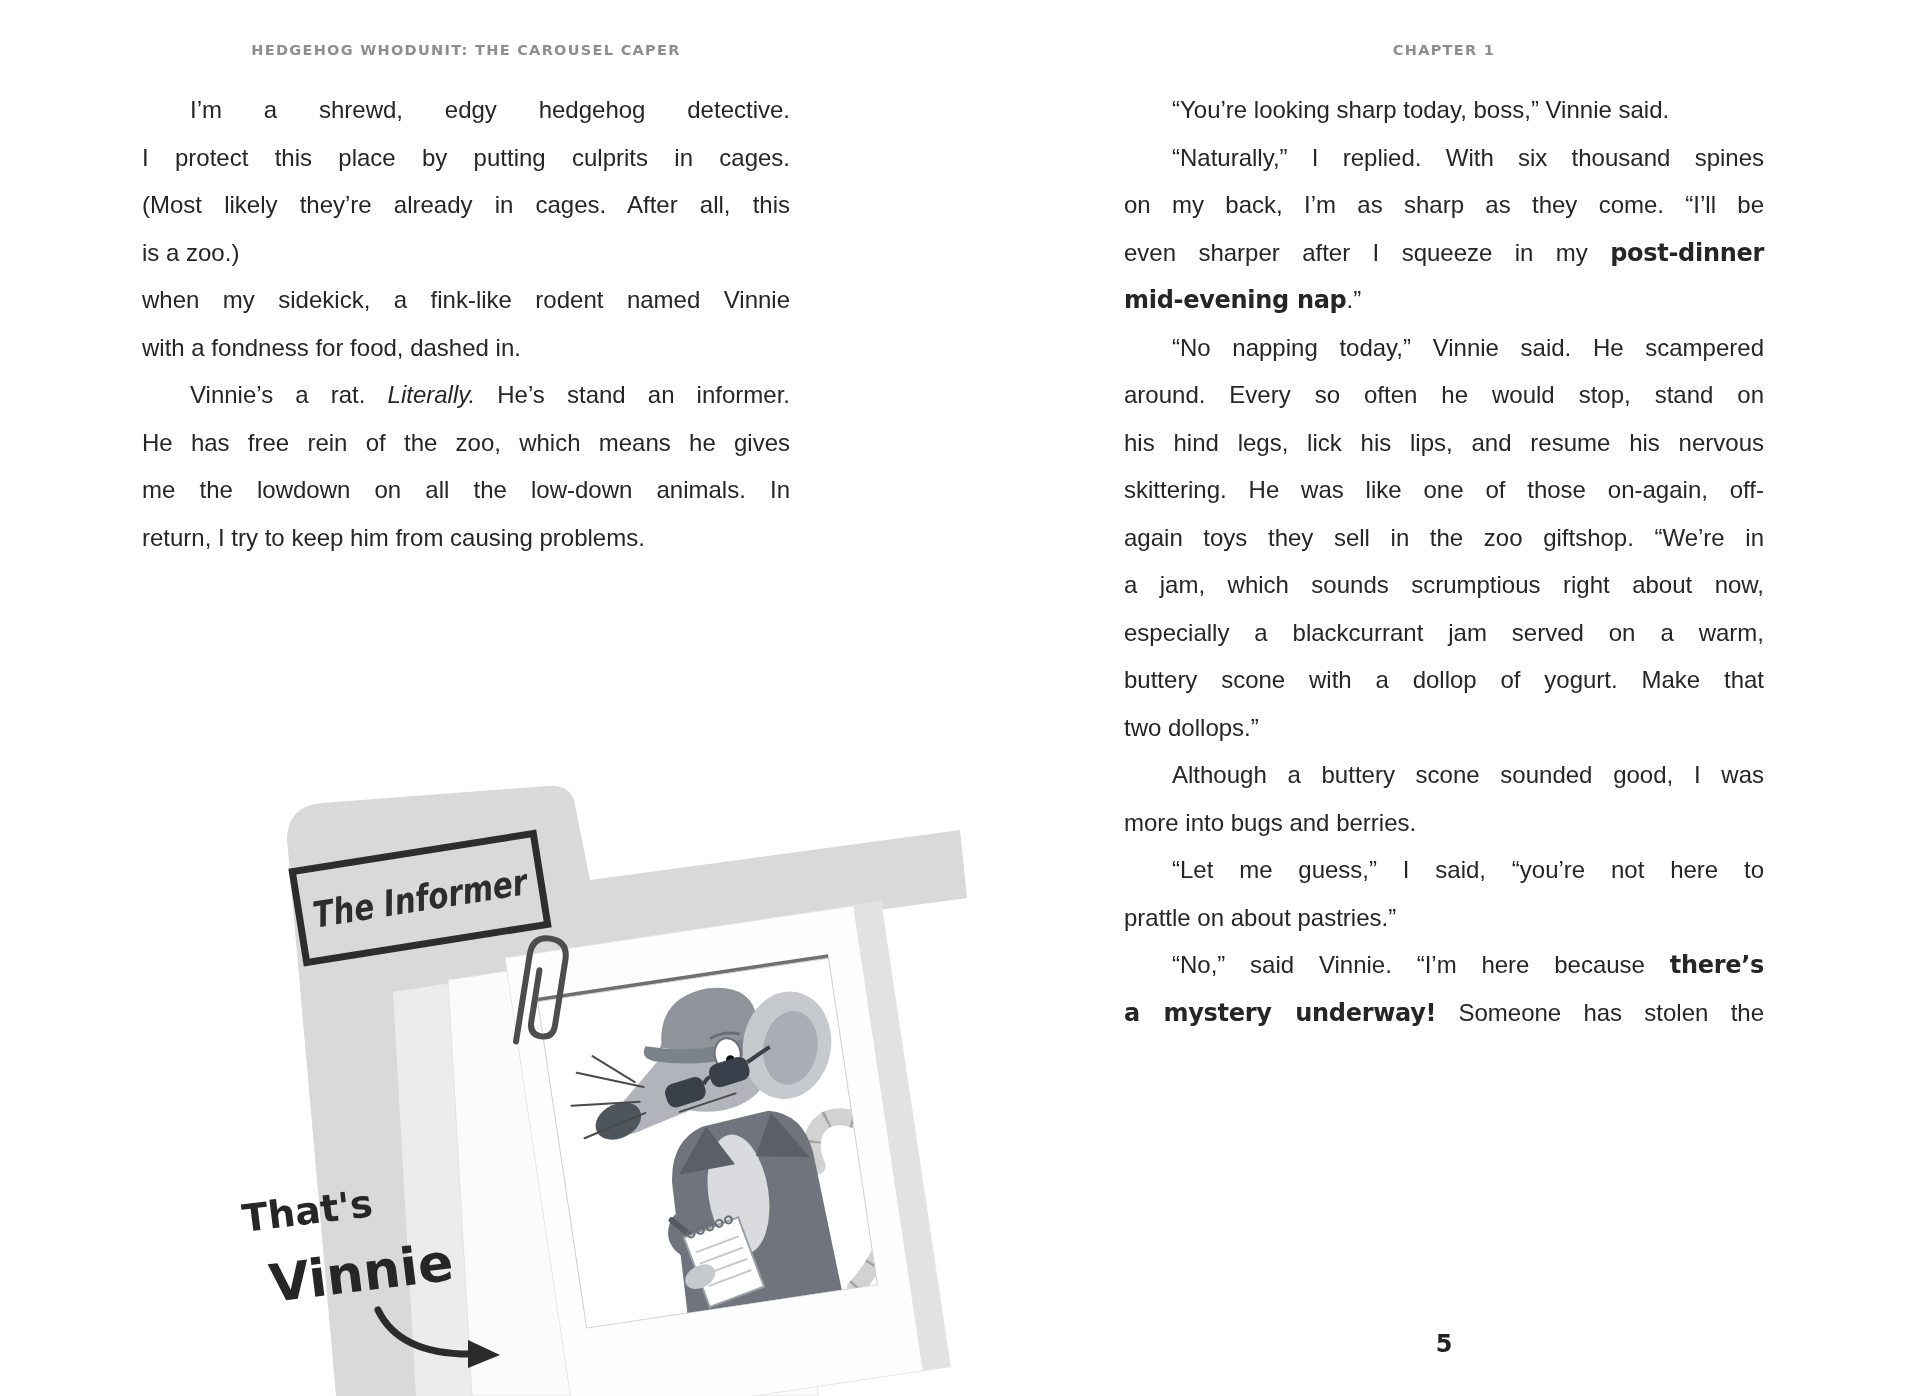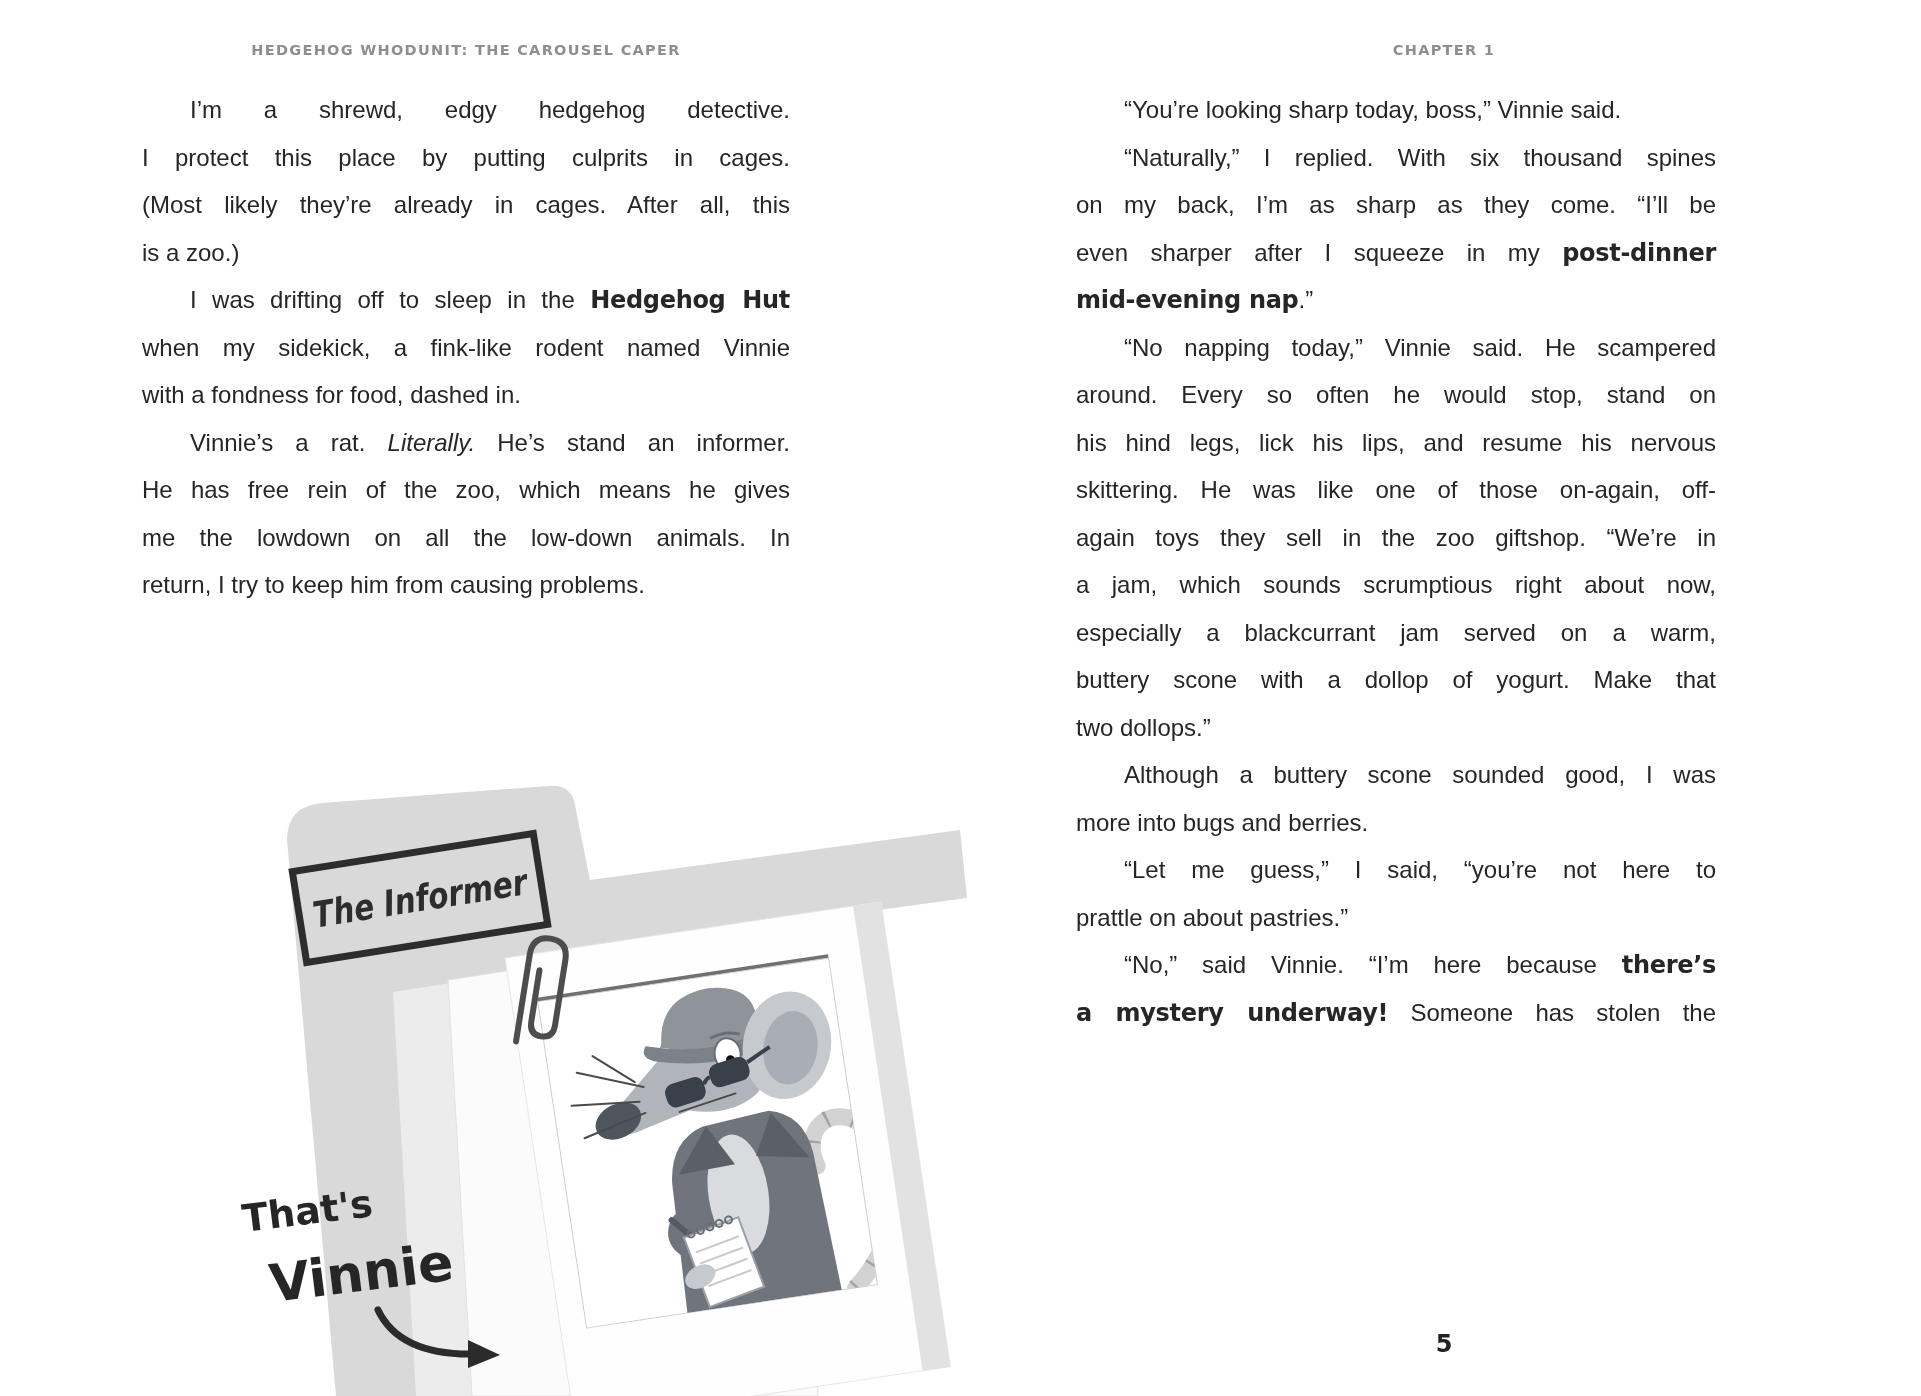--- a/index.html
+++ b/index.html
@@ -15,21 +15,21 @@
     font-size:14.5px;font-weight:700;letter-spacing:1.3px;
     color:#8e8e8e;text-align:center;white-space:nowrap;margin-top:9px;
   }
   #left-header{left:142px;width:648px;}
   #right-header{left:1124px;width:640px;}
   .col{
     position:absolute;top:86px;
     font-size:24px;line-height:47.5px;color:#262626;
   }
   #left-col{left:142px;width:648px;}
-  #right-col{left:1076px;width:640px;}
+  #right-col{left:1124px;width:640px;}
   .bodyline{height:47.5px;}
   .bodyline.just{text-align:justify;text-align-last:justify;}
   .bodyline.ind{text-indent:48px;}
   .fun{font-family:"DejaVu Sans", sans-serif;font-weight:700;letter-spacing:-0.3px;}
   .ital{font-style:italic;}
   #page-number{
     position:absolute;left:1124px;width:640px;top:1330px;
     text-align:center;font-family:"DejaVu Sans", sans-serif;
     font-size:24px;font-weight:700;color:#222;
   }
@@ -40,21 +40,20 @@
 <body>
 
 <div class="pg-header" id="left-header">HEDGEHOG WHODUNIT: THE CAROUSEL CAPER</div>
 <div class="pg-header" id="right-header">CHAPTER 1</div>
 
 <div class="col" id="left-col">
     <div class="bodyline just ind"><span>I’m a shrewd, edgy hedgehog detective.</span></div>
     <div class="bodyline just"><span>I protect this place by putting culprits in cages.</span></div>
     <div class="bodyline just"><span>(Most likely they’re already in cages. After all, this</span></div>
     <div class="bodyline"><span>is a zoo.)</span></div>
-    <div class="bodyline just ind"><span>I was drifting off to sleep in the </span><span class="fun">Hedgehog Hut</span></div>
     <div class="bodyline just"><span>when my sidekick, a fink-like rodent named Vinnie</span></div>
     <div class="bodyline"><span>with a fondness for food, dashed in.</span></div>
     <div class="bodyline just ind"><span>Vinnie’s a rat. </span><span class="ital">Literally.</span><span> He’s stand an informer.</span></div>
     <div class="bodyline just"><span>He has free rein of the zoo, which means he gives</span></div>
     <div class="bodyline just"><span>me the lowdown on all the low-down animals. In</span></div>
     <div class="bodyline"><span>return, I try to keep him from causing problems.</span></div>
   </div>
 <div class="col" id="right-col">
     <div class="bodyline ind"><span>“You’re looking sharp today, boss,” Vinnie said.</span></div>
     <div class="bodyline just ind"><span>“Naturally,” I replied. With six thousand spines</span></div>

